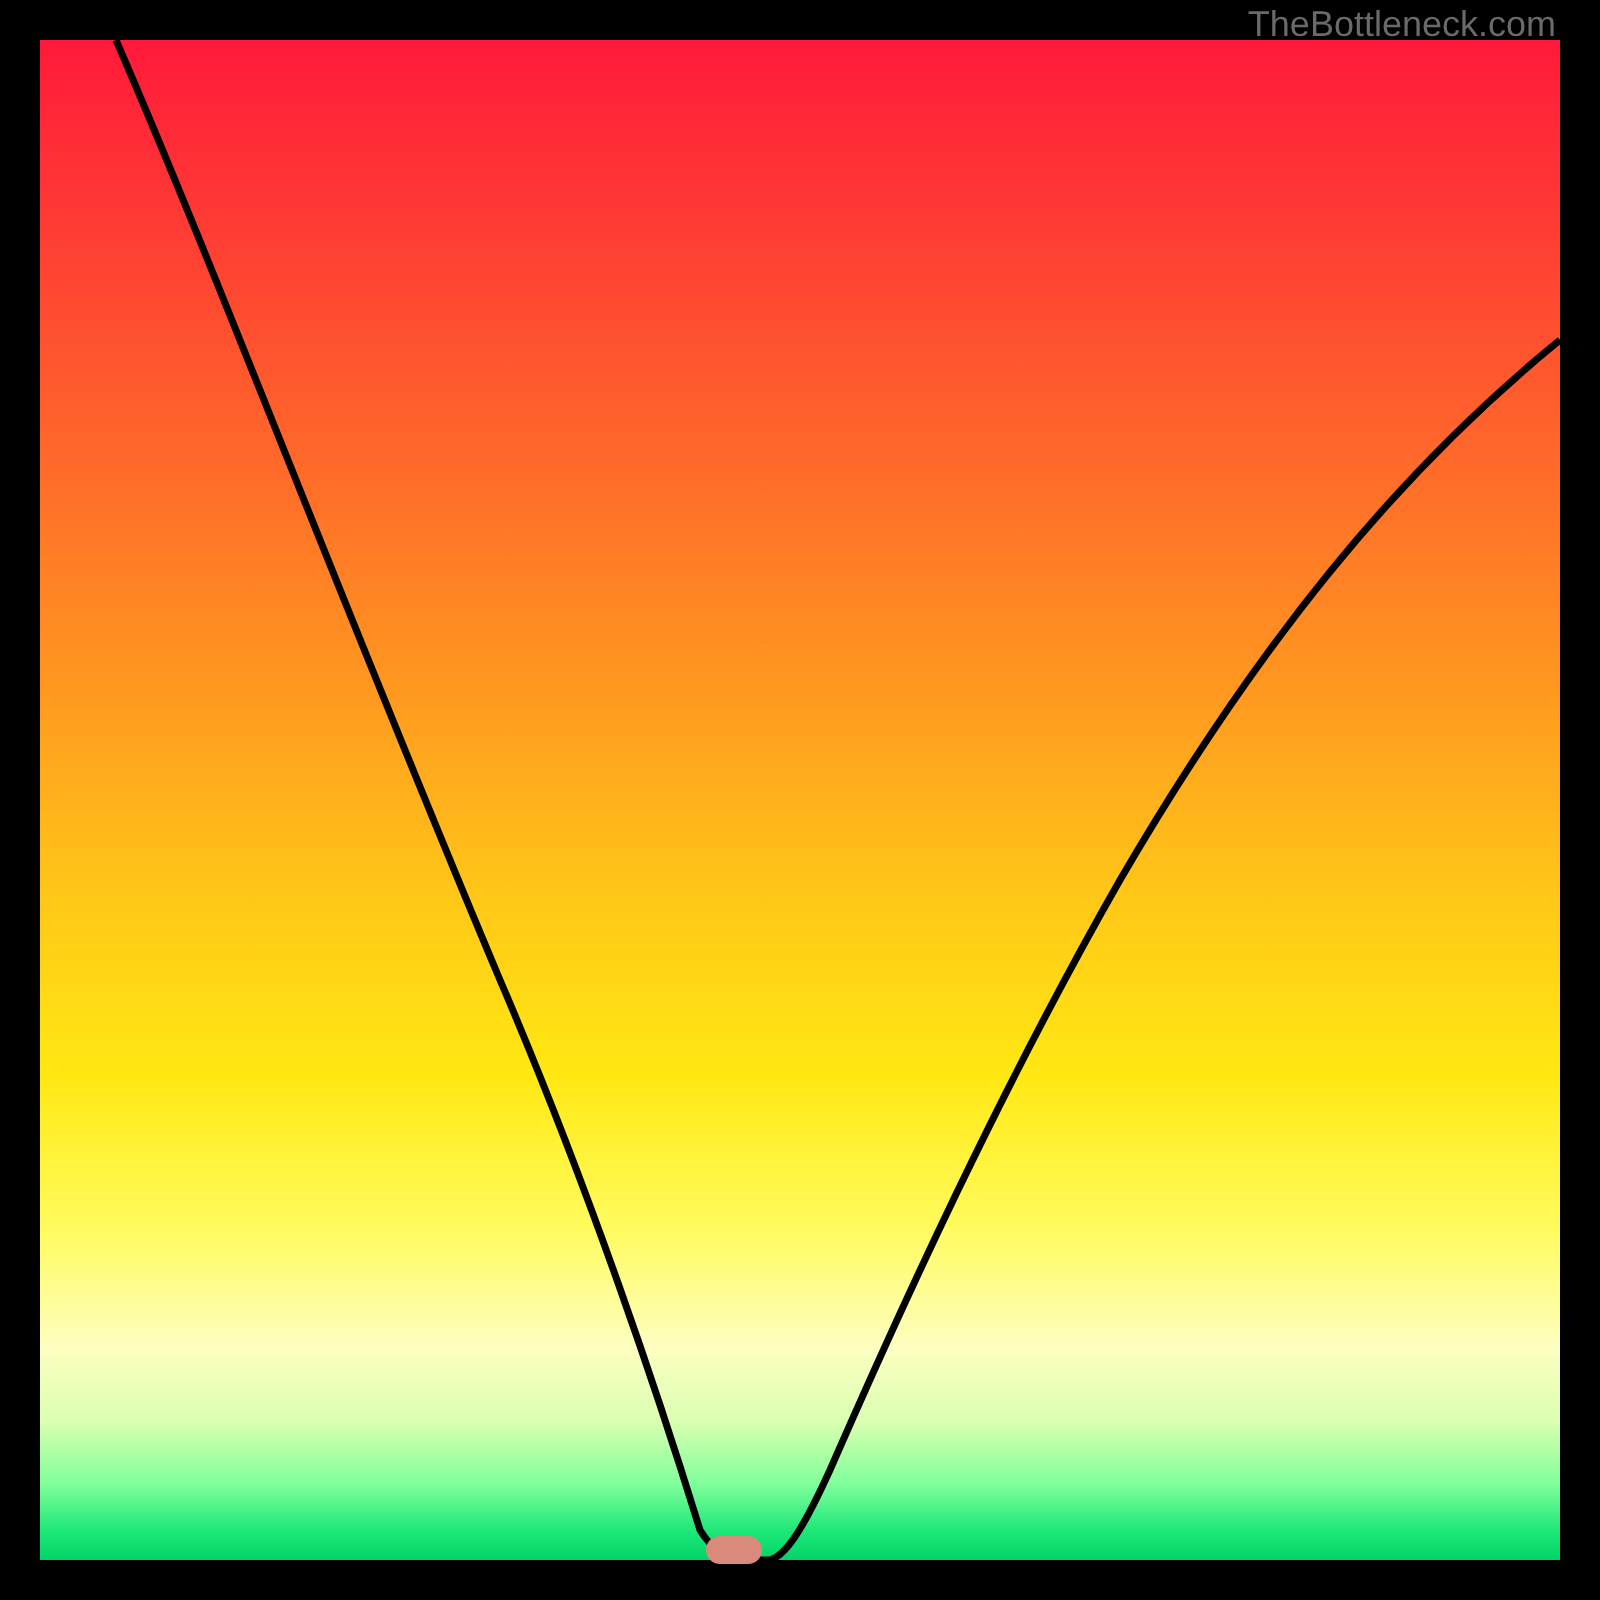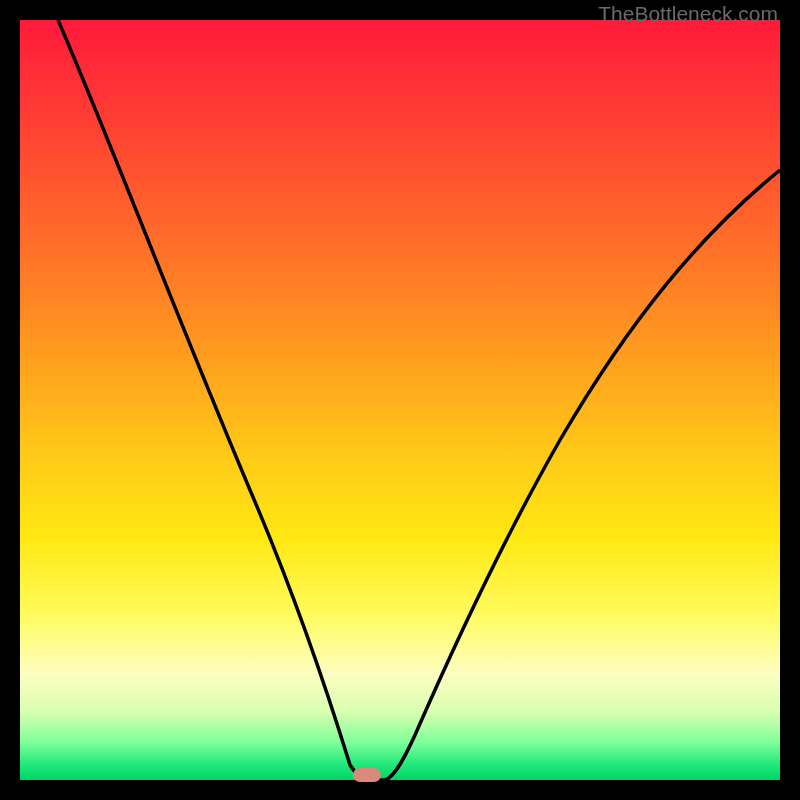--- a/index.html
+++ b/index.html
@@ -37,21 +37,21 @@
       #80ff9a 95%,
       #20e87a 98%,
       #00d466 100%
     );
   }
   .watermark {
     position: absolute;
     top: 2px;
     right: 22px;
     color: #6a6a6a;
-    font-size: 21px;
+    font-size: 18px;
     font-weight: 500;
   }
   .curve-svg {
     position: absolute;
     left: 20px;
     top: 20px;
     width: 760px;
     height: 760px;
   }
   .marker {

